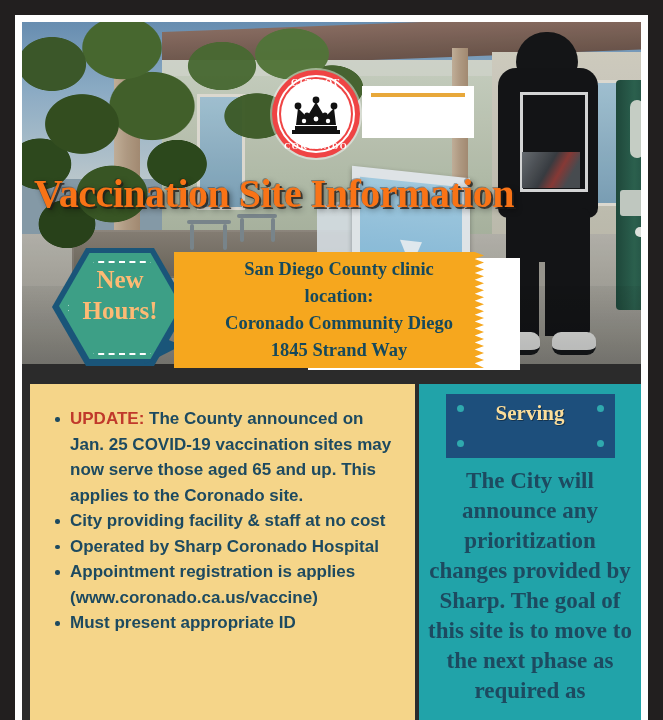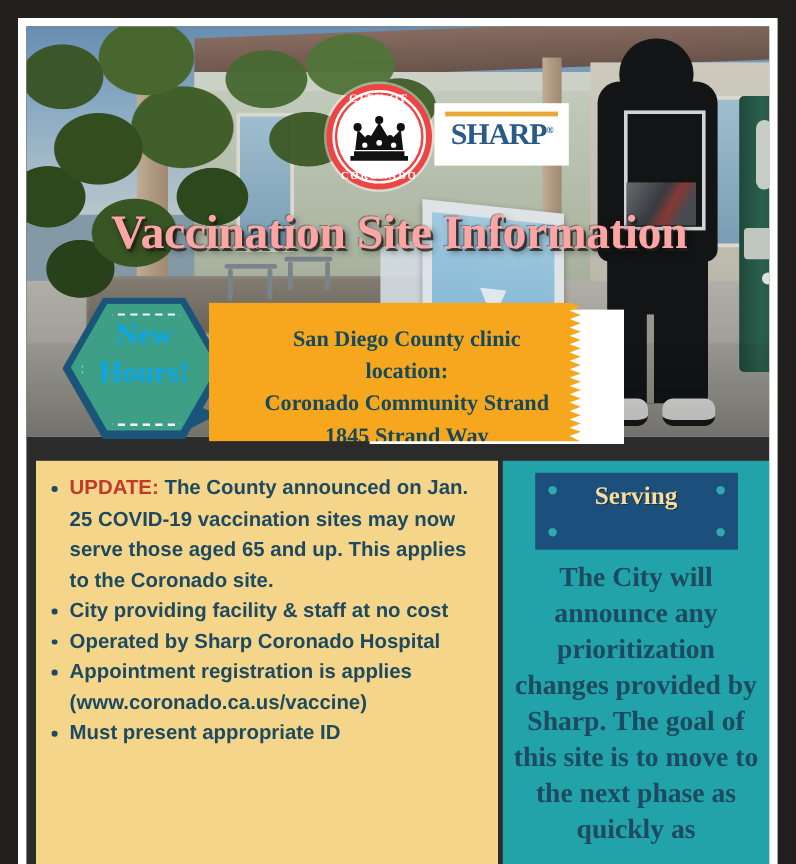--- a/index.html
+++ b/index.html
@@ -213,23 +213,23 @@
   }
   .sharp-txt{
     position:absolute;left:0;right:0;top:13px;text-align:center;
     color:#2a5a86;font-family:"Liberation Serif", serif;
     font-weight:bold;font-size:25px;letter-spacing:-1px;
   }
   .sharp-txt sup{font-size:8px;vertical-align:super;}
 
   
   .title{
-    position:absolute;left:2px;right:0;top:148px;text-align:center;z-index:7;
+    position:absolute;left:12px;right:0;top:148px;z-index:7;
     font-family:"Liberation Serif", serif;font-weight:bold;
-    font-size:40px;color:#fca5a5;letter-spacing:-0.5px;
+    font-size:40px;color:#f97316;letter-spacing:-0.5px;
     text-shadow:2px 2px 0 rgba(35,30,25,.78), -1px -1px 0 rgba(35,30,25,.35),
                 3px 3px 6px rgba(0,0,0,.45);
     white-space:nowrap;
   }
 
   
   .hex-wrap{position:absolute;left:30px;top:222px;width:150px;height:128px;z-index:8;}
   .hex-shadow{
     position:absolute;left:0;top:4px;width:136px;height:118px;
     background:#1a5579;
@@ -246,21 +246,21 @@
     clip-path:polygon(25% 0,75% 0,100% 50%,75% 100%,25% 100%,0 50%);
   }
   .hex-dash{
     position:absolute;left:15px;top:17px;width:106px;height:90px;
     border:2px dashed #ffffff;
     clip-path:polygon(25% 0,75% 0,100% 50%,75% 100%,25% 100%,0 50%);
   }
   .hex-txt{
     position:absolute;left:7px;top:20px;width:122px;text-align:center;
     font-family:"Liberation Serif", serif;font-weight:bold;
-    color:#0ea5e9;font-size:25px;line-height:1.25;
+    color:#fdba74;font-size:25px;line-height:1.25;
   }
 
   
   .white-card{
     position:absolute;left:286px;top:236px;width:212px;height:112px;
     background:#ffffff;z-index:7;
   }
   .banner{
     position:absolute;left:152px;top:230px;width:310px;height:116px;z-index:8;
     background:#f6a71e;
@@ -269,36 +269,36 @@
                       97% 18%, 100% 21%, 97% 24%, 100% 27%, 97% 30%, 100% 33%,
                       97% 36%, 100% 39%, 97% 42%, 100% 45%, 97% 48%, 100% 51%,
                       97% 54%, 100% 57%, 97% 60%, 100% 63%, 97% 66%, 100% 69%,
                       97% 72%, 100% 75%, 97% 78%, 100% 81%, 97% 84%, 100% 87%,
                       97% 90%, 100% 93%, 97% 96%, 100% 100%, 0 100%);
   }
   .banner-line{
     text-align:center;font-family:"Liberation Serif", serif;font-weight:bold;
     color:#16495c;font-size:18.5px;line-height:27px;
   }
-  .banner-pad{padding:18px 14px 0 6px;margin-left:28px;}
+  .banner-pad{padding:4px 14px 0 6px;margin-left:28px;}
 
   
   .panels{
     position:absolute;left:0;top:362px;width:619px;bottom:0;
   }
   .panel-left{
     position:absolute;left:8px;top:0;width:385px;bottom:0;
     background:#f5d589;overflow:hidden;
   }
   .panel-right{
     position:absolute;left:397px;top:0;width:222px;bottom:0;
     background:#21a3a9;overflow:hidden;
   }
   ul.bullets{
-    margin:0;padding:10px 10px 0 28px;list-style:none;
+    margin:12px;padding:10px 10px 0 28px;list-style:none;
   }
   ul.bullets li{
     position:relative;
     font-family:"Liberation Sans", sans-serif;font-weight:bold;
     font-size:17px;line-height:25.5px;color:#1d4a60;
     margin-bottom:0px;
   }
   ul.bullets li:before{
     content:"";position:absolute;left:-15px;top:11px;
     width:4.5px;height:4.5px;border-radius:50%;background:#1d4a60;
@@ -395,41 +395,40 @@
         <circle cx="20" cy="23" r="2.6" fill="#111"></circle>
         <circle cx="38" cy="23" r="2.6" fill="#111"></circle>
         <circle cx="17" cy="29" r="2.2" fill="#fff"></circle>
         <circle cx="29" cy="27" r="2.4" fill="#fff"></circle>
         <circle cx="41" cy="29" r="2.2" fill="#fff"></circle>
       </svg>
     </div>
 
     <div class="sharp-logo">
       <div class="sharp-bar"></div>
-      <div class="sharp-txt"><span>SHARP</span><sup>®</sup></div>
     </div>
 
     <div class="title">Vaccination Site Information</div>
 
     <div class="hex-wrap">
       <div class="hex-shadow"></div>
       <div class="hex-tail"></div>
       <div class="hex"></div>
       <div class="hex-dash"></div>
       <div class="hex-txt">
         <div>New</div>
         <div>Hours!</div>
       </div>
     </div>
 
     <div class="white-card"></div>
     <div class="banner">
       <div class="banner-pad">
         <div class="banner-line">San Diego County clinic location:</div>
-        <div class="banner-line">Coronado Community Strand</div>
+        <div class="banner-line">Coronado Community Diego</div>
         <div class="banner-line">1845 Strand Way</div>
       </div>
     </div>
 
     <div class="panels">
       <div class="panel-left">
         <ul class="bullets" id="bullet-list">
             <li><span class="update-tag">UPDATE:</span><span> The County announced on Jan. 25 COVID-19 vaccination sites may now serve those aged 65 and up. This applies to the Coronado site.</span></li>
             <li><span>City providing facility &amp; staff at no cost</span></li>
             <li><span>Operated by Sharp Coronado Hospital</span></li>
@@ -440,18 +439,18 @@
       <div class="panel-right">
         <div class="plaque">
           <span class="plaque-dot pd1"></span>
           <span class="plaque-dot pd2"></span>
           <span class="plaque-dot pd3"></span>
           <span class="plaque-dot pd4"></span>
           <div class="plaque-txt">
             <div>Serving</div>
           </div>
         </div>
-        <div class="right-body">The City will announce any prioritization changes provided by Sharp.  The goal of this site is to move to the next phase as quickly as</div>
+        <div class="right-body">The City will announce any prioritization changes provided by Sharp.  The goal of this site is to move to the next phase as required as</div>
       </div>
     </div>
 
   </div>
 </div>
 
 </body></html>

